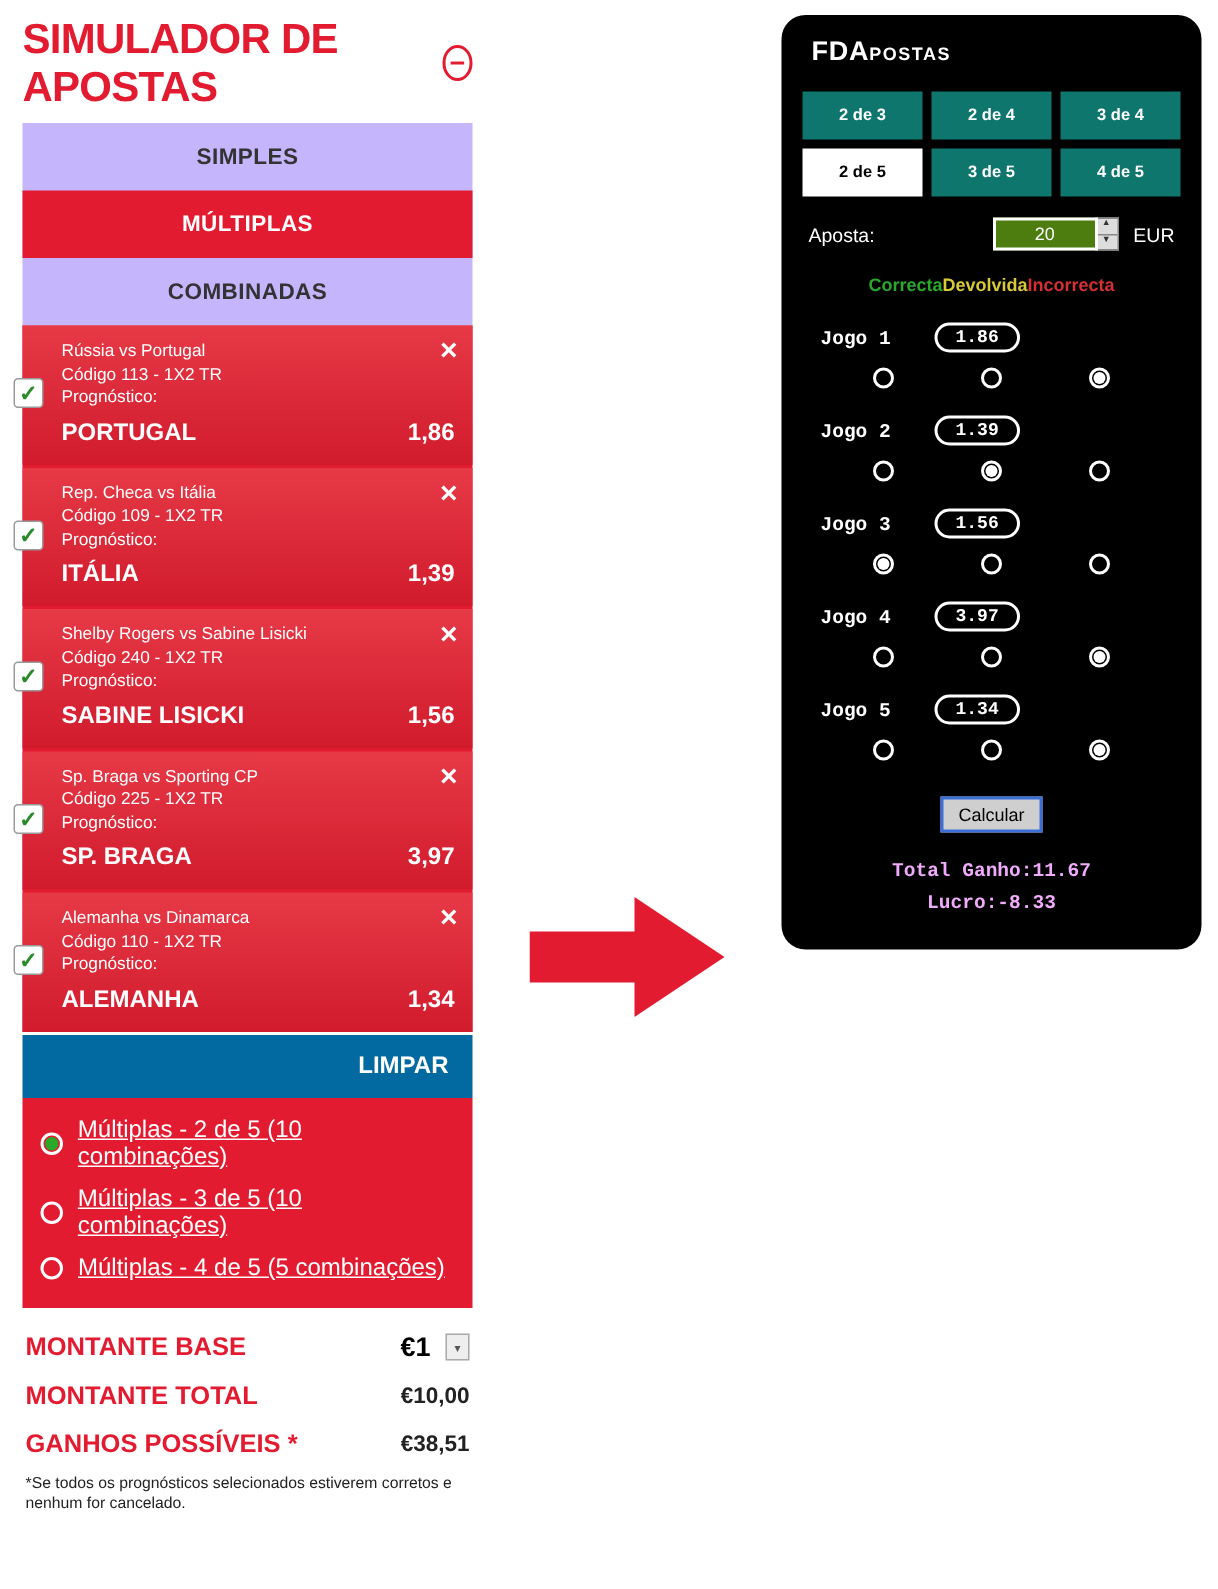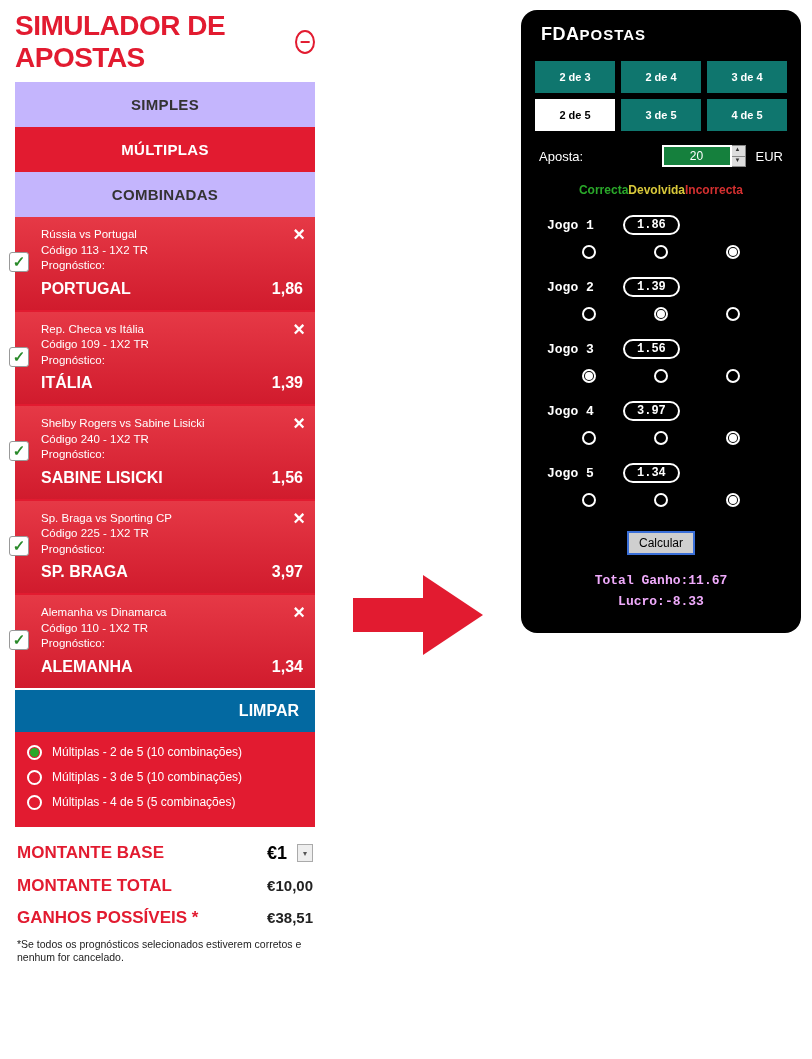--- a/index.html
+++ b/index.html
@@ -27,46 +27,46 @@
 .bet-pick { color: #fff; font-family: 'Arial Narrow', Arial, sans-serif; font-stretch: condensed; font-size: 16px; font-weight: bold; }
 .bet-odds { color: #fff; font-size: 16px; font-weight: bold; }
 
 .limpar-row { background: #0369a1; text-align: right; padding: 12px 16px; }
 .limpar { color: #fff; font-family: 'Arial Narrow', Arial, sans-serif; font-stretch: condensed; font-size: 16px; font-weight: bold; cursor: pointer; }
 
 .comb-list { background: #e21b30; padding: 8px 12px 12px; }
 .comb-item { display: flex; align-items: center; gap: 10px; padding: 5px 0; }
 .radio { width: 15px; height: 15px; border: 2px solid #fff; border-radius: 50%; display: inline-block; position: relative; }
 .radio.selected::after { content: ""; position: absolute; top: 1px; left: 1px; right: 1px; bottom: 1px; background: #2aa82a; border-radius: 50%; }
-.comb-label { color: #fff; font-size: 12px; }
+.comb-label { color: #fff; font-size: 16px; text-decoration: underline; }
 
 .summary { background: #fff; padding: 10px 2px 0; }
 .sum-row { display: flex; justify-content: space-between; align-items: center; padding: 6px 0; }
 .sum-label { color: #e21b30; font-family: 'Arial Narrow', Arial, sans-serif; font-stretch: condensed; font-size: 17px; font-weight: bold; }
 .sum-value { color: #222; font-size: 15px; font-weight: bold; }
 .base-val { display: flex; align-items: center; gap: 6px; }
 .base-amount { font-size: 18px; font-weight: bold; }
 .spinner { width: 16px; height: 18px; border: 1px solid #aaa; background: #eee; margin-left: 4px; display: flex; align-items: center; justify-content: center; font-size: 8px; color: #555; }
 .footnote { font-size: 10.5px; color: #222; margin-top: 4px; line-height: 1.3; }
 
 
 .arrow-col { display: flex; align-items: center; justify-content: center; }
 .arrow { width: 130px; height: 90px; margin-top: 260px; }
 
 
 .right-panel { width: 280px; background: #000; border-radius: 16px; padding: 14px 14px 18px; margin-top: 5px; align-self: flex-start; }
 .brand { color: #fff; font-family: 'Arial Black', Arial, sans-serif; font-size: 18px; font-weight: 900; letter-spacing: 0.5px; margin-bottom: 16px; margin-left: 6px; }
-.brand .small { font-size: 15px; letter-spacing: 1px; text-align: center; }
+.brand .small { font-size: 12px; letter-spacing: 1px; text-align: center; }
 
 .mode-grid { display: grid; grid-template-columns: repeat(3, 1fr); gap: 6px; margin-bottom: 14px; }
 .mode-btn { background: #0f766e; color: #fff; border: none; padding: 10px 0; font-size: 11px; font-weight: bold; cursor: pointer; }
 .mode-btn.active { background: #fff; color: #000; }
 
 .aposta-row { display: flex; align-items: center; gap: 10px; color: #fff; font-size: 13px; margin-bottom: 16px; padding: 0 4px; }
-.aposta-input { width: 70px; height: 22px; border: 2px solid #fff; background: #15803d; color: #fff; text-align: center; font-size: 12px; display: flex; align-items: center; justify-content: center; position: relative; }
+.aposta-input { width: 70px; height: 22px; border: 2px solid #fff; background: #4d7c0f; color: #fff; text-align: center; font-size: 12px; display: flex; align-items: center; justify-content: center; position: relative; }
 .aposta-spin { width: 16px; background: #ddd; border: 1px solid #888; margin-left: -2px; height: 22px; display: flex; flex-direction: column; }
 .aposta-spin div { flex: 1; border-bottom: 1px solid #888; font-size: 6px; text-align: center; color: #333; }
 
 .legend { display: flex; justify-content: center; font-family: 'Courier New', monospace; font-size: 12px; font-weight: bold; margin-bottom: 14px; }
 .leg-c { color: #2aa82a; } .leg-d { color: #d8c83a; } .leg-i { color: #d43030; }
 
 .game-block { margin-bottom: 10px; }
 .game-head { display: flex; align-items: center; gap: 18px; padding: 4px 12px 10px; }
 .game-name { color: #fff; font-family: 'Courier New', monospace; font-size: 13px; font-weight: bold; min-width: 58px; }
 .game-odd { color: #fff; border: 2px solid #fff; border-radius: 11px; padding: 1px 12px; font-family: 'Courier New', monospace; font-size: 12px; font-weight: bold; }

